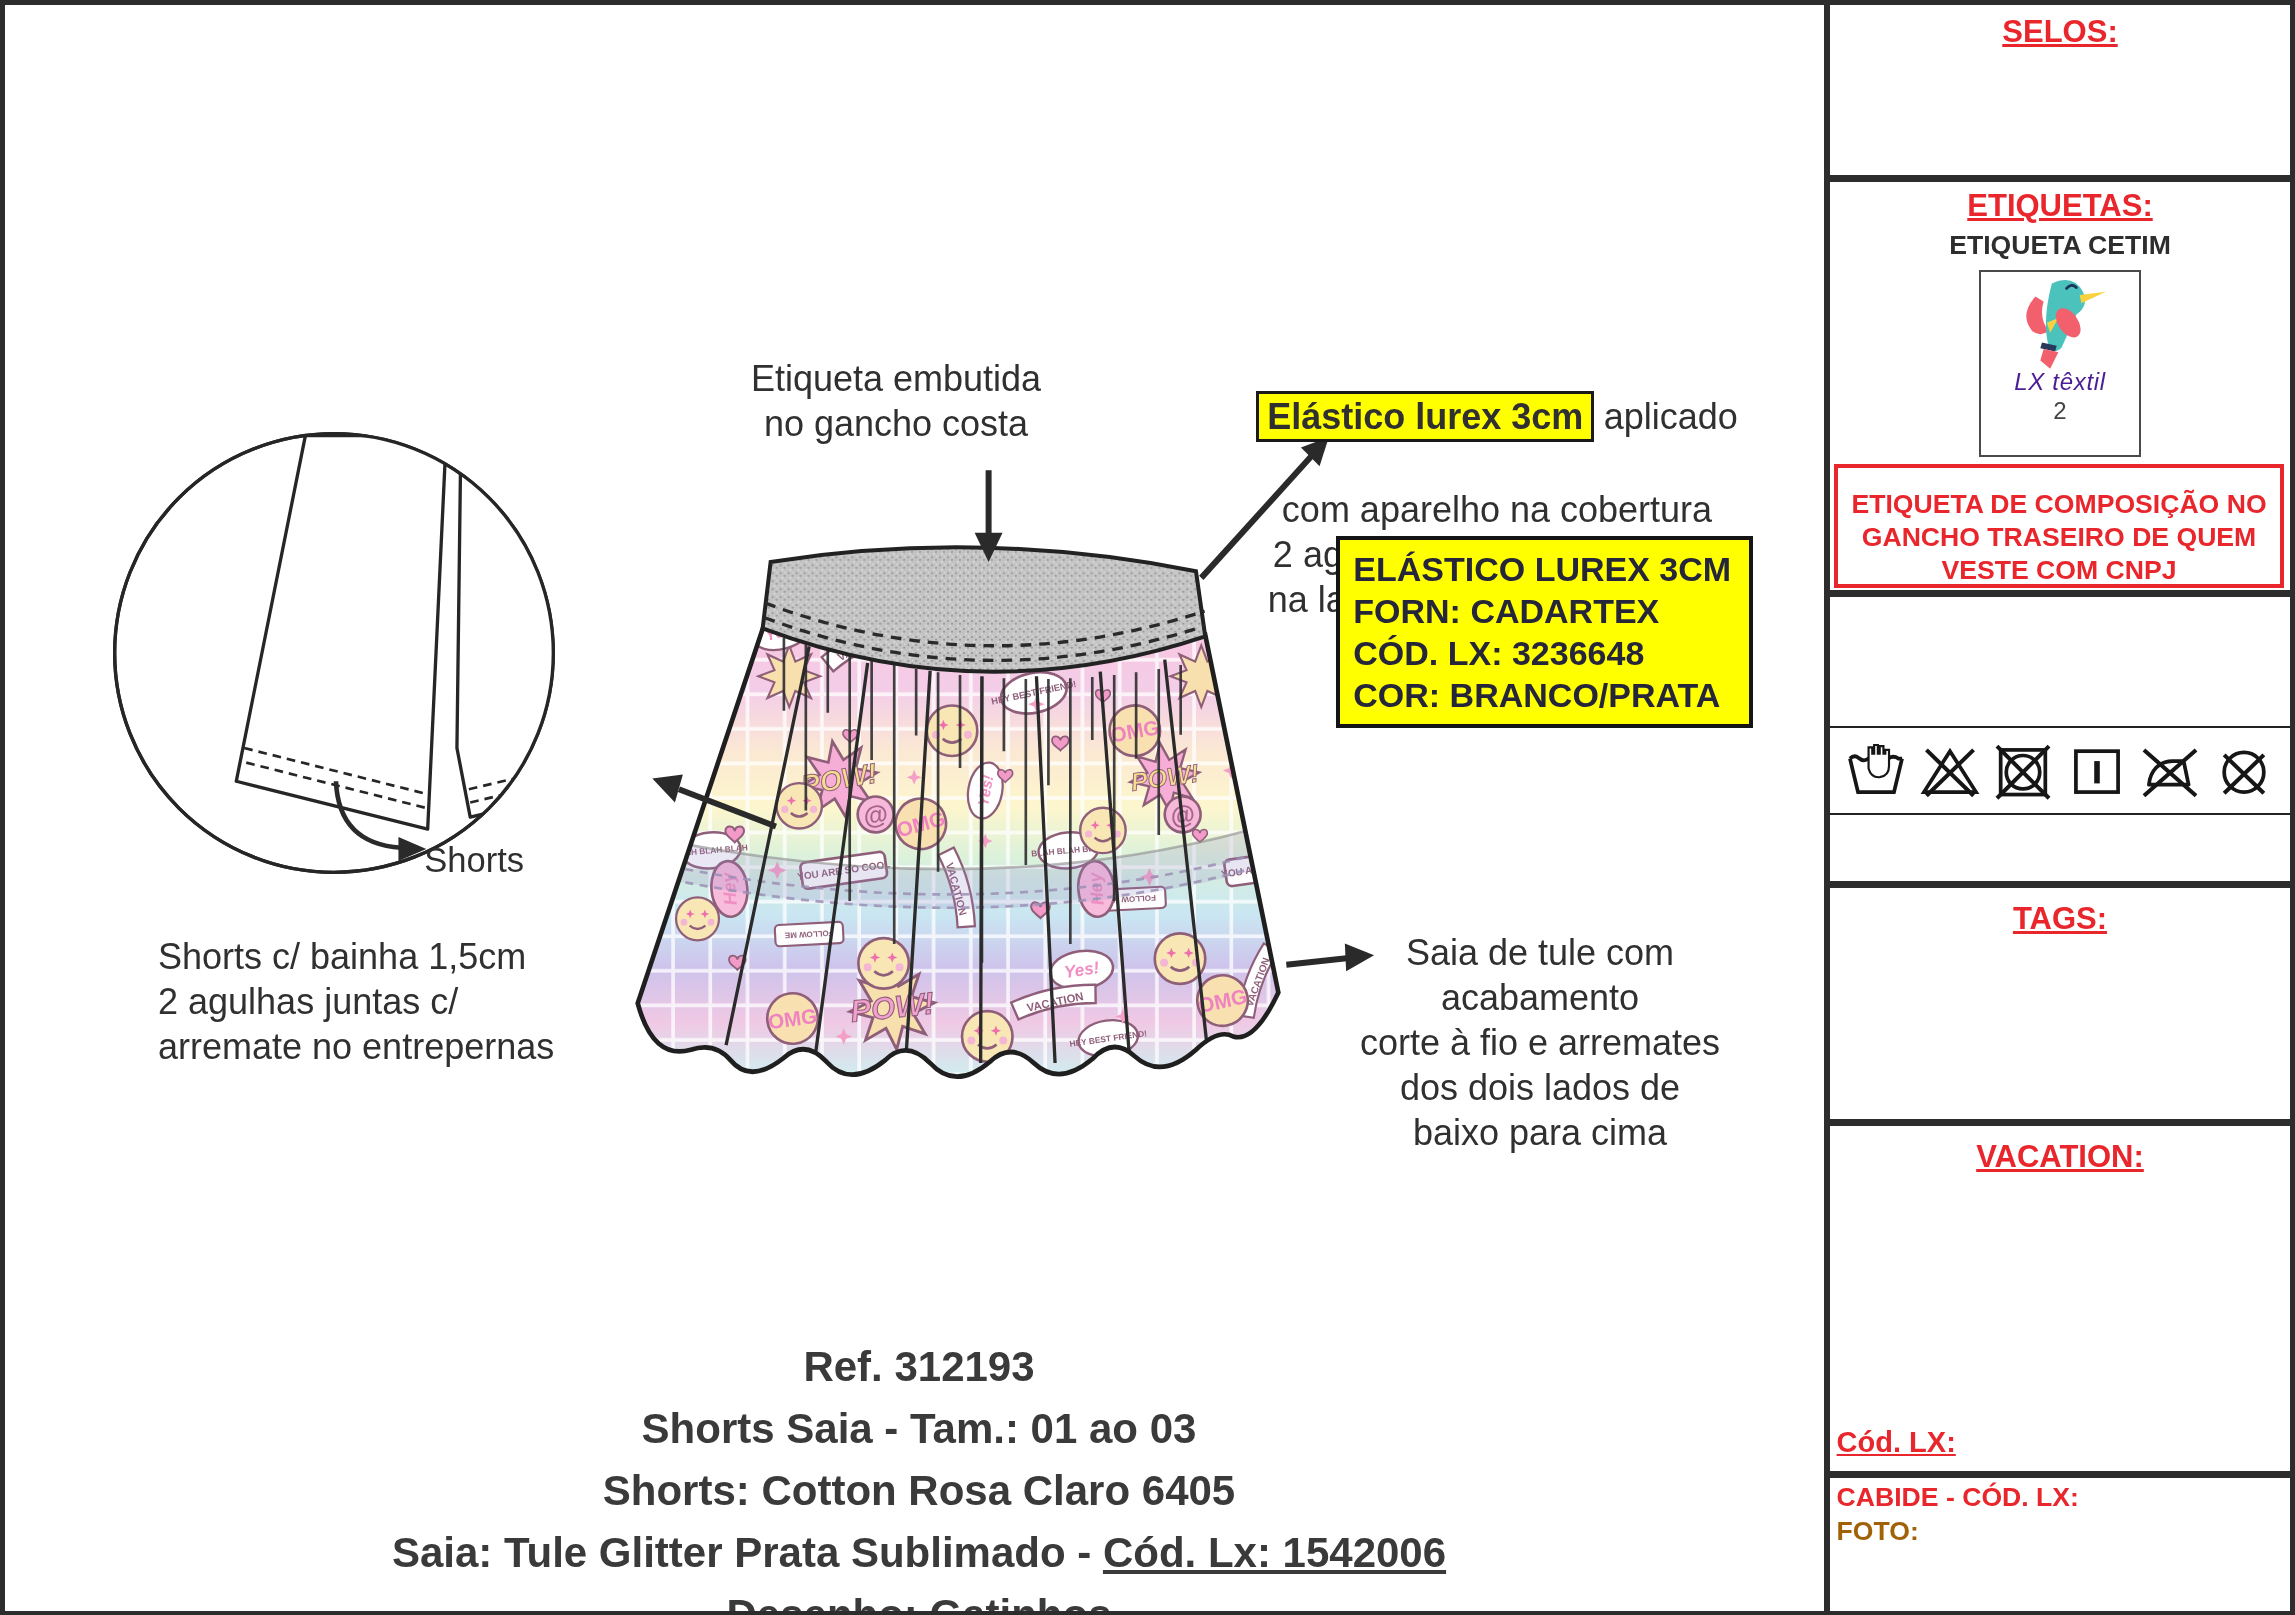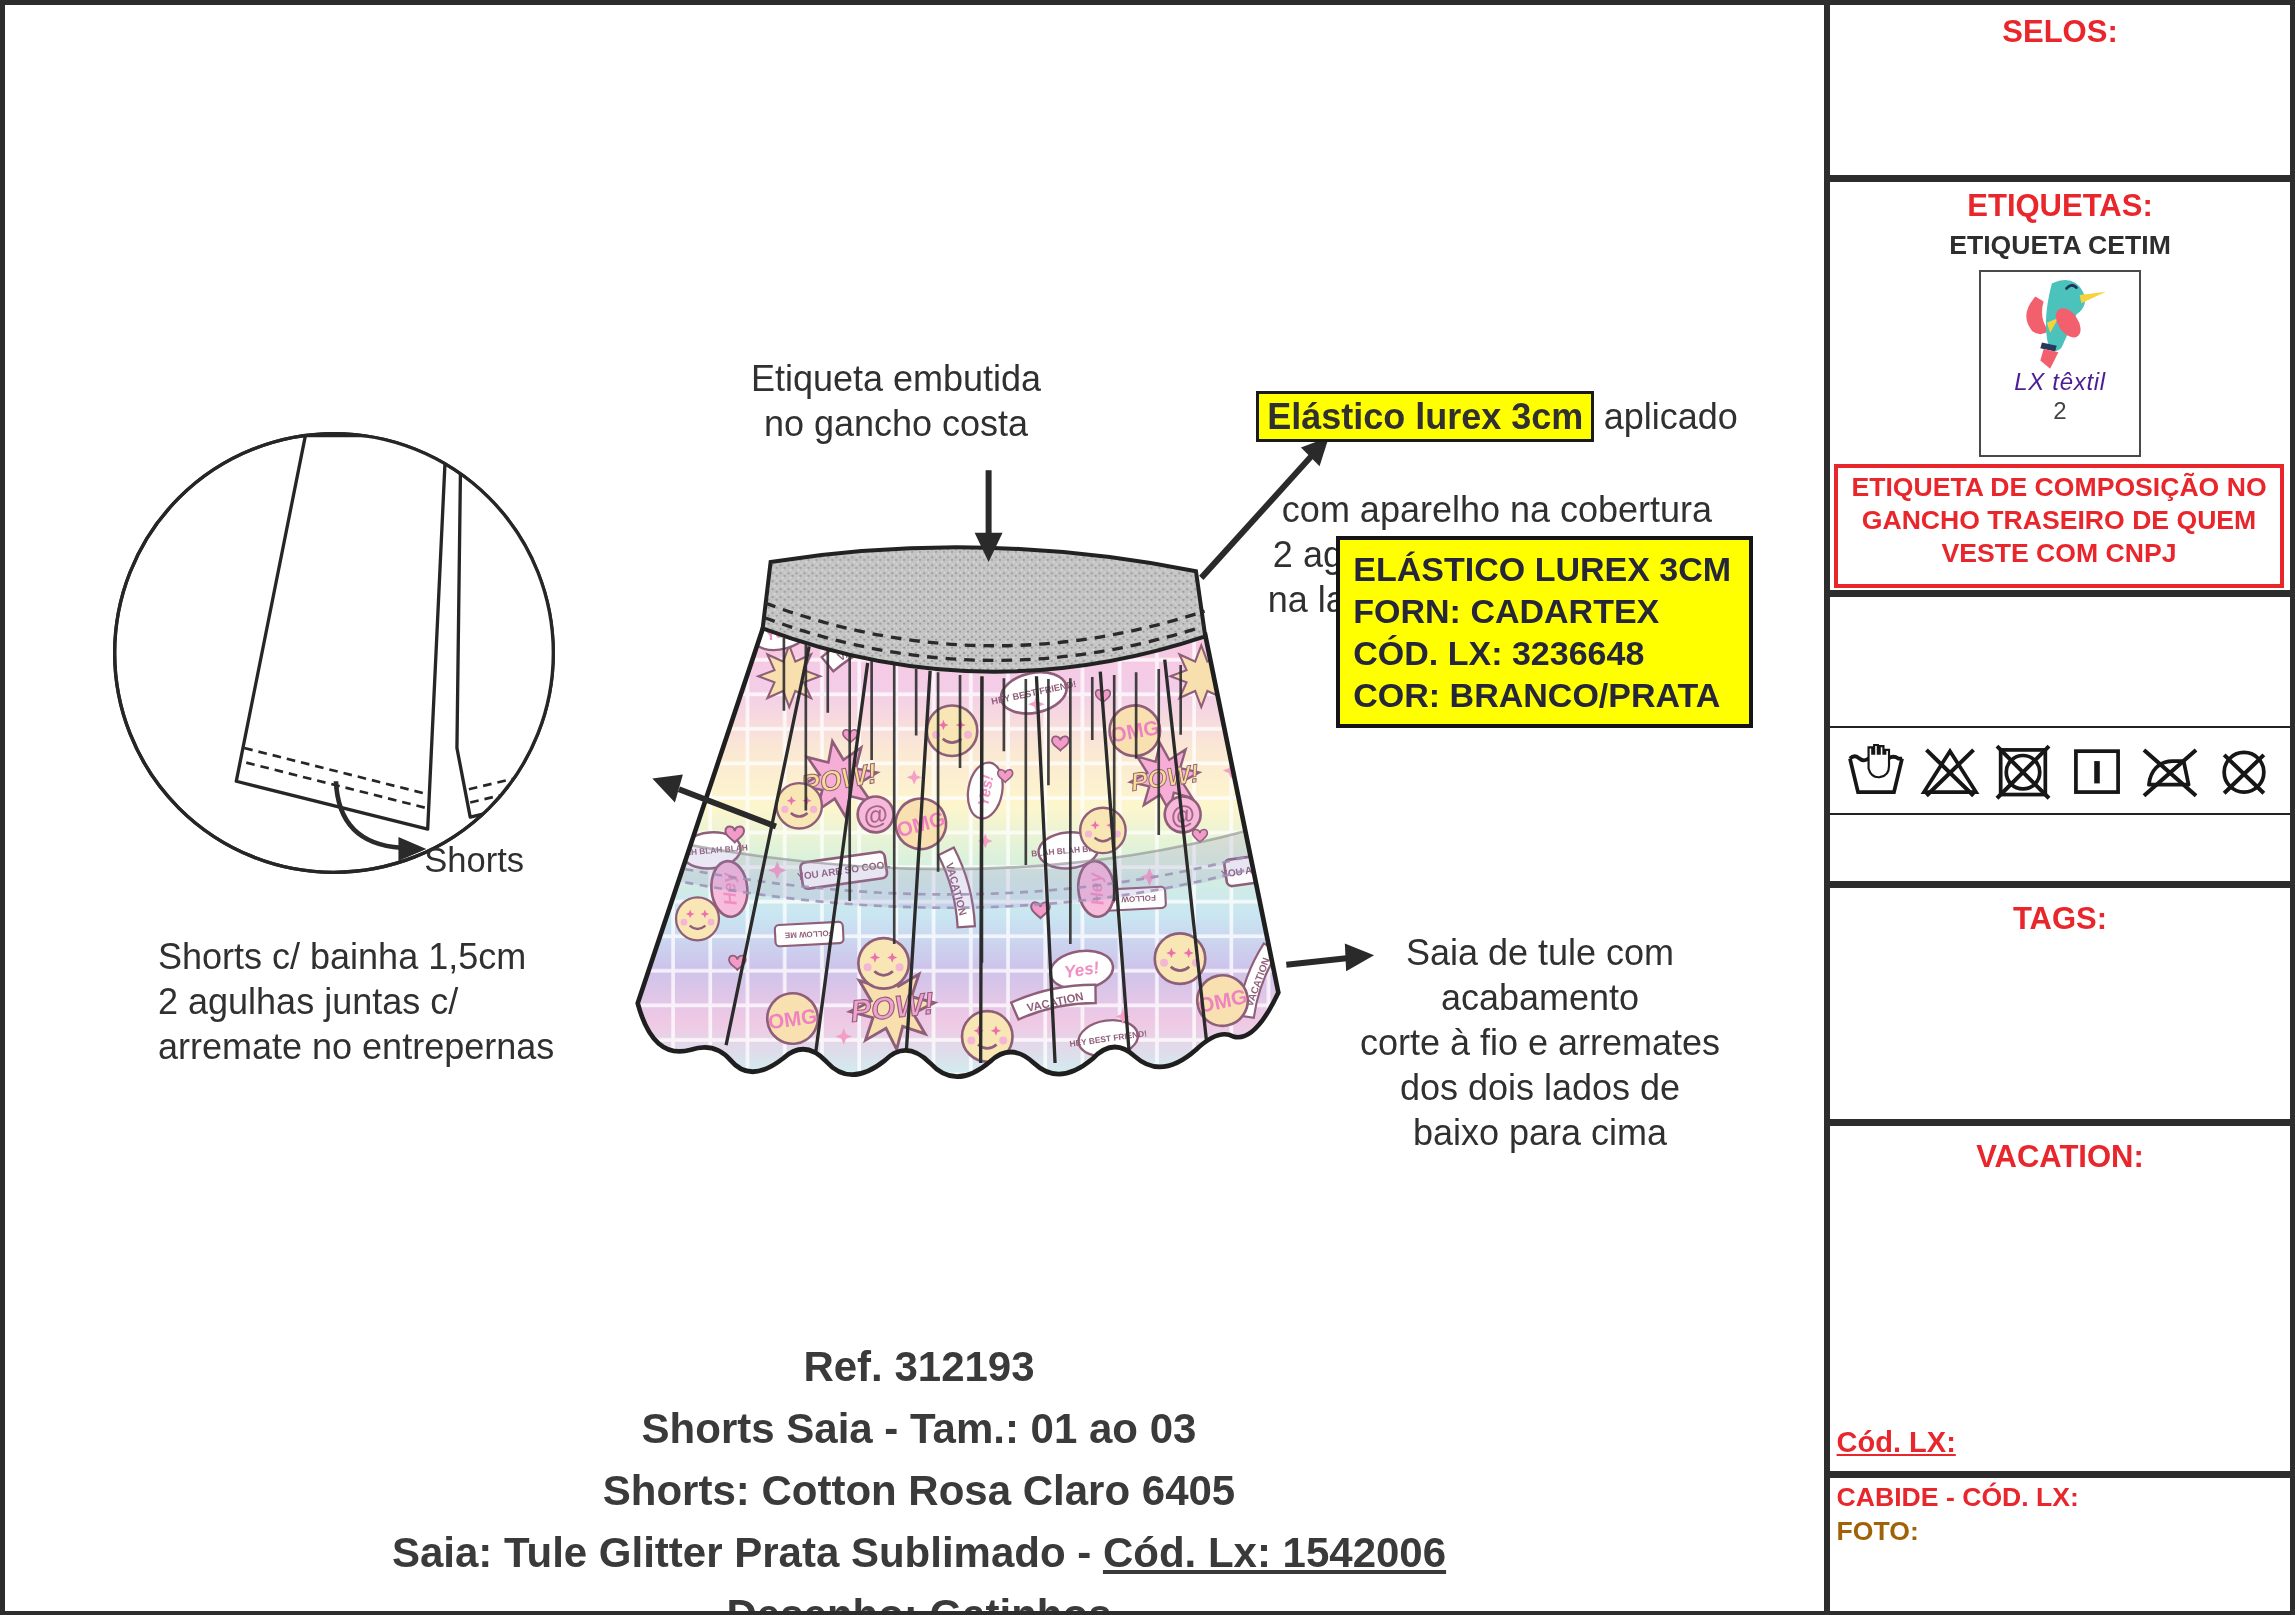--- a/index.html
+++ b/index.html
@@ -5,31 +5,31 @@
   * { box-sizing: border-box; margin: 0; padding: 0; }
   html,body { width:2295px; height:1616px; background:#ffffff; font-family:"Liberation Sans", sans-serif; }
   #stage { position:relative; width:2295px; height:1616px; background:#fff; overflow:hidden;
            border:5.3px solid #2d2d2d; }
 
   
   .sidebar { position:absolute; left:1819px; top:0; right:0; bottom:0;
              border-left:6.6px solid #2d2d2d; background:#fff; }
   .sb-div { position:absolute; left:0; right:0; height:6.6px; background:#2d2d2d; }
   .sb-head { position:absolute; left:0; right:0; text-align:center; color:#e8262c;
-             font-weight:bold; font-size:31px; }
+             font-weight:bold; font-size:31px; text-decoration:underline; }
   .sb-sub  { position:absolute; left:0; right:0; text-align:center; color:#2e2e2e;
              font-weight:bold; font-size:26.6px; }
   .label-box { position:absolute; left:50%; transform:translateX(-50%); top:265px;
                width:162px; height:187px; border:2px solid #4a4a4a; background:#fff;
                display:flex; flex-direction:column; align-items:center; justify-content:flex-start; }
   .brand { color:#4c1d95; font-style:italic; font-size:24px; letter-spacing:0.7px; margin-top:-4px; }
   .brand-num { color:#444; font-size:24px; margin-top:1.3px; }
   .comp-box { position:absolute; left:4px; right:6px; top:459px; height:124px;
               border:4.7px solid #e8262c; color:#e8262c; font-weight:bold; font-size:26.6px;
-              line-height:33px; text-align:center; padding:3px 8px; }
+              line-height:33px; text-align:center; padding:20px 8px; }
   .info-head { position:absolute; left:0; right:0; top:599px; text-align:center; color:#e8262c;
                font-weight:bold; font-size:26px; line-height:34px; text-decoration:underline;
                white-space:pre-line; }
   .care-row { position:absolute; left:0; right:0; top:721px; height:89px;
               border-top:2.7px solid #222; border-bottom:2.7px solid #222;
               display:flex; align-items:center; justify-content:space-evenly; padding:0 4px; }
   .care-row svg { display:block; }
   .codlx { position:absolute; left:6.6px; top:1421px; color:#e8262c; font-weight:bold;
            font-size:29px; text-decoration:underline; }
   .cabide { position:absolute; left:6.6px; top:1477px; color:#e8262c; font-weight:bold; font-size:26.6px; }

